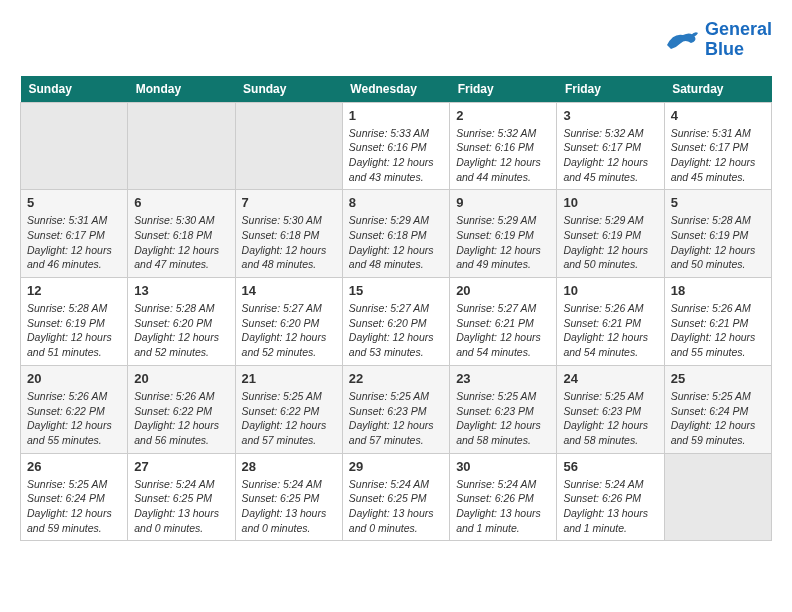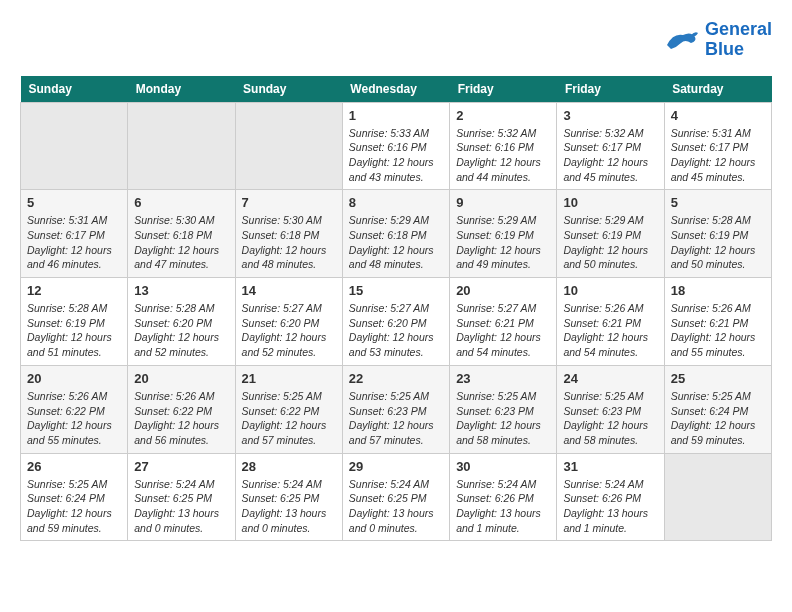--- a/index.html
+++ b/index.html
@@ -248,19 +248,19 @@
         </td>
         <td>
           <div class="day-num">29</div>
           <div class="day-info">Sunrise: 5:24 AM<br>Sunset: 6:25 PM<br>Daylight: 13 hours and 0 minutes.</div>
         </td>
         <td>
           <div class="day-num">30</div>
           <div class="day-info">Sunrise: 5:24 AM<br>Sunset: 6:26 PM<br>Daylight: 13 hours and 1 minute.</div>
         </td>
         <td>
-          <div class="day-num">31</div>
+          <div class="day-num">56</div>
           <div class="day-info">Sunrise: 5:24 AM<br>Sunset: 6:26 PM<br>Daylight: 13 hours and 1 minute.</div>
         </td>
         <td class="empty"></td>
       </tr>
     </tbody>
 </table>
 
 </body></html>

